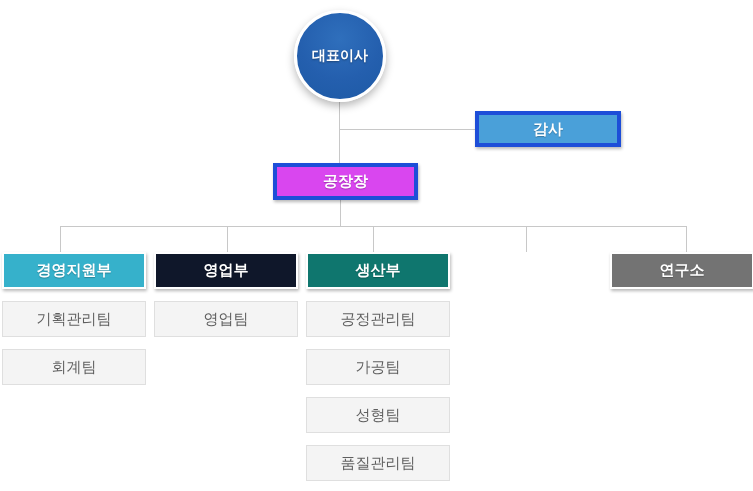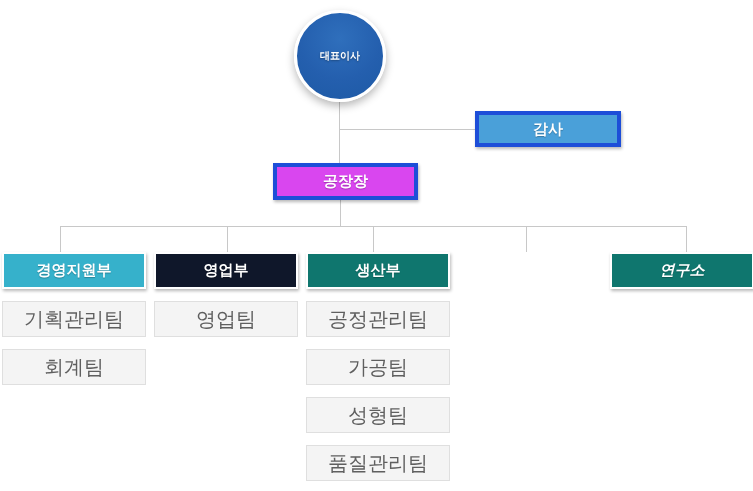--- a/index.html
+++ b/index.html
@@ -15,21 +15,21 @@
   .line.v{width:1px;}
   .line.h{height:1px;}
   
   .ceo-circle{
     position:absolute;left:294px;top:10px;
     width:86px;height:86px;border-radius:50%;
     background:radial-gradient(circle at 50% 30%, #2f6fbc 0%, #245fae 55%, #1d5aa5 100%);
     border:3px solid #ffffff;
     box-shadow:0 4px 8px rgba(0,0,0,0.28);
     display:flex;align-items:center;justify-content:center;
-    color:#ffffff;font-size:10px;font-weight:bold;
+    color:#ffffff;font-size:14px;font-weight:bold;
     text-shadow:0 1px 2px rgba(0,0,0,0.35);
   }
   
   .cbox{
     position:absolute;
     box-sizing:border-box;
     border:4px solid #1d4ed8;
     box-shadow:1px 2px 3px rgba(0,0,0,0.28);
     display:flex;align-items:center;justify-content:center;
     color:#ffffff;font-size:15px;font-weight:bold;
@@ -46,21 +46,21 @@
     box-shadow:1px 2px 3px rgba(0,0,0,0.28);
     display:flex;align-items:center;justify-content:center;
     color:#ffffff;font-size:15px;font-weight:bold;
     text-shadow:0 1px 1px rgba(0,0,0,0.25);
   }
   .team{
     box-sizing:border-box;width:144px;height:36px;
     margin-top:12px;
     background:#f4f4f4;border:1px solid #dfdfdf;
     display:flex;align-items:center;justify-content:center;
-    color:#5f5f5f;font-size:20px;
+    color:#5f5f5f;font-size:15px;
   }
   .team:first-of-type{margin-top:9px;}
 </style>
 </head>
 <body>
 
 <div class="canvas">
 
   <div class="line v" style="left:339px;top:93px;height:70px;"></div>
   <div class="line h" style="left:339px;top:129px;width:137px;"></div>
@@ -118,18 +118,18 @@
     <div class="team">
       <span>성형팀</span>
     </div>
     <div class="team">
       <span>품질관리팀</span>
     </div>
   </div>
 
 
   <div class="col" style="left:610px;">
-    <div class="dept" style="background: #0f766e; font-style: italic;">
+    <div class="dept" style="background: #737373;">
       <span>연구소</span>
     </div>
   </div>
 
 </div>
 
 </body></html>

